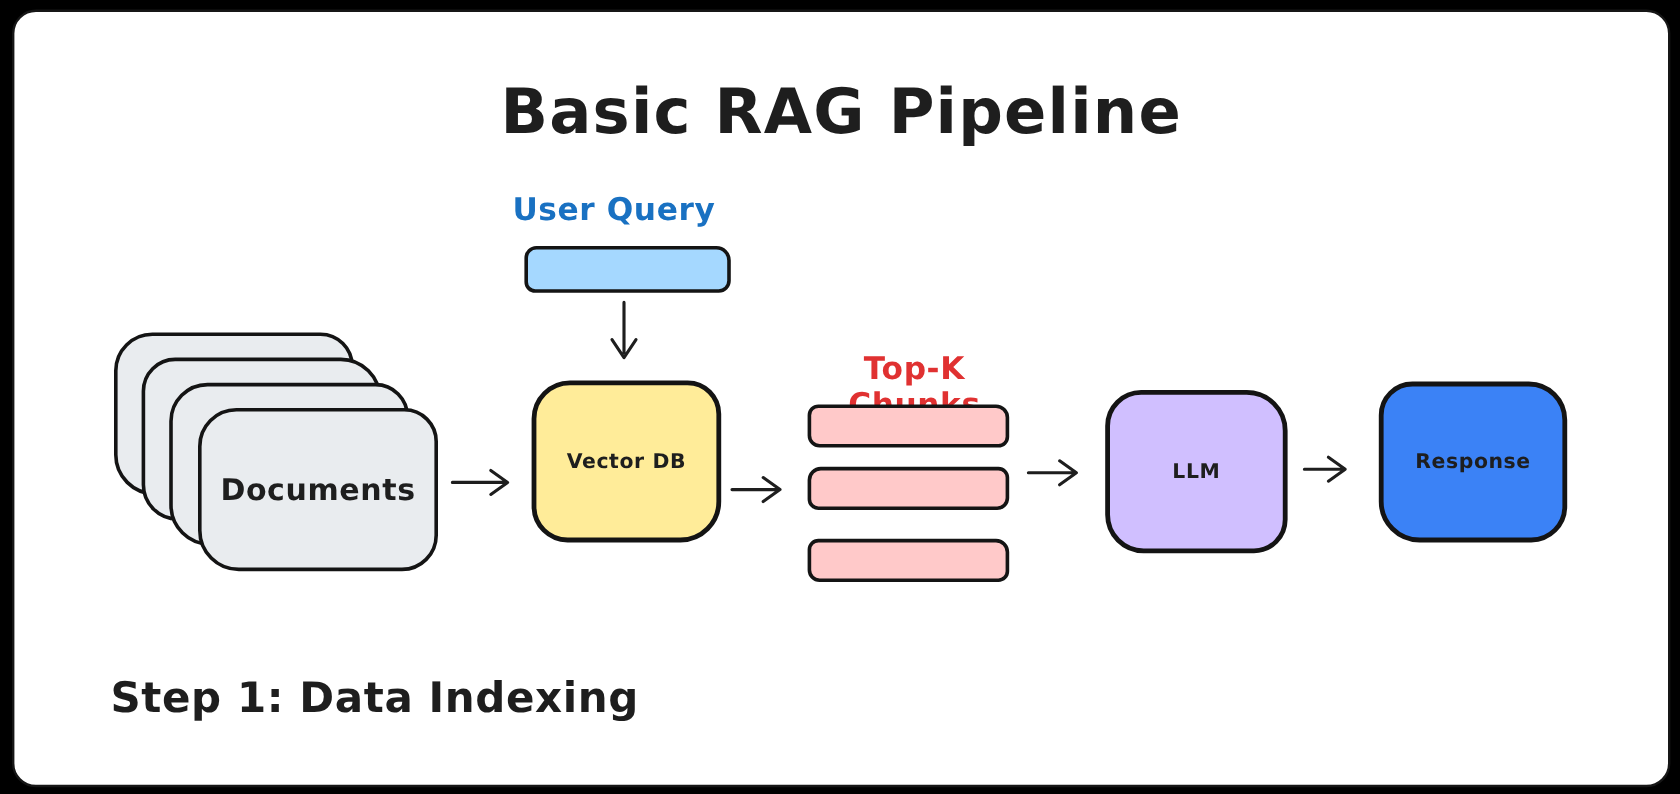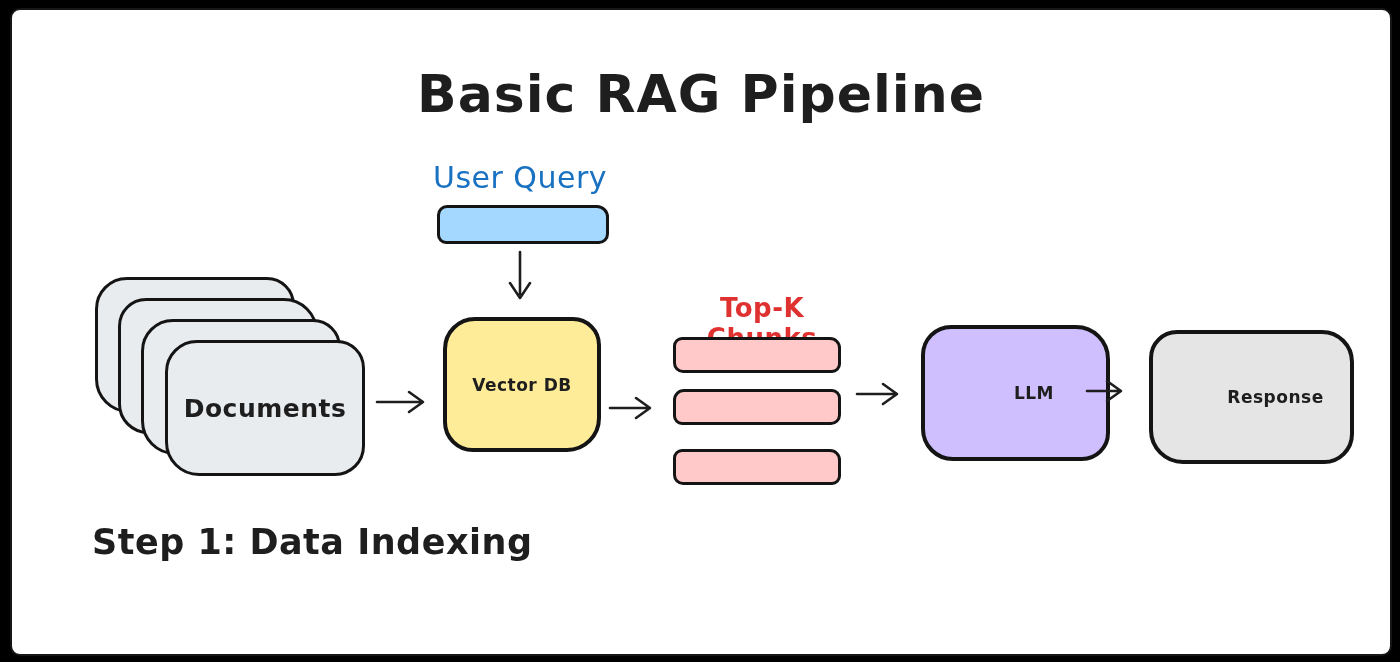--- a/index.html
+++ b/index.html
@@ -2,32 +2,32 @@
 <html><head>
 <meta charset="utf-8">
 <style>
   html,body{margin:0;padding:0;background:#000;}
   .stage{
     position:relative;width:1400px;height:662px;background:#000;
     font-family:"DejaVu Sans", sans-serif;color:#1e1e1e;overflow:hidden;
   }
   .card{
     position:absolute;left:10px;top:8px;width:1378px;height:644px;
-    background:#ffffff;border:2px solid #161616;border-radius:10px;
+    background:#ffffff;border:2px solid #161616;border-radius:20px;
   }
   .abs{position:absolute;}
   
   .title{
     left:0;width:100%;top:54px;text-align:center;
     font-size:52px;font-weight:600;letter-spacing:1px;color:#1e1e1e;
   }
   
   .uq-label{
-    left:415px;width:186px;top:150px;text-align:center;
-    font-size:30px;font-weight:400;color:#1971c2;letter-spacing:.5px;
+    left:415px;width:186px;top:150px;
+    font-size:26px;font-weight:700;color:#1971c2;letter-spacing:.5px;
   }
   .uq-bar{
     left:425px;top:195px;width:166px;height:33px;background:#a5d8ff;
     border:3.5px solid #141414;border-radius:10px 12px 10px 9px;
   }
   
   .doc{
     position:absolute;width:194px;height:130px;background:#e9ecef;
     border:3.5px solid #141414;border-radius:32px 28px 30px 34px;
   }
@@ -36,40 +36,40 @@
     display:flex;align-items:center;justify-content:center;
     font-size:25px;font-weight:600;letter-spacing:.5px;
   }
   
   .node{
     display:flex;align-items:center;justify-content:center;
     border:4px solid #141414;border-radius:32px 28px 34px 30px;
     font-size:17px;font-weight:600;letter-spacing:.5px;color:#1e1e1e;
   }
   .vector-db{left:431px;top:307px;width:150px;height:127px;background:#ffec99;}
-  .llm{left:909px;top:315px;width:144px;height:128px;background:#d0bfff;border-radius:30px 34px 28px 32px;padding-left:37px;}
-  .response{left:1137px;top:320px;width:149px;height:126px;background:#e5e5e5;border-radius:28px 32px 30px 34px;padding-left:48px;}
+  .llm{left:909px;top:315px;width:144px;height:128px;background:#d0bfff;border-radius:30px 34px 28px 32px;}
+  .response{left:1137px;top:308px;width:149px;height:126px;background:#3b82f6;border-radius:28px 32px 30px 34px;}
   
   .chunks-label{
     left:650px;width:200px;top:283px;text-align:center;
     font-size:26px;font-weight:600;color:#e03131;letter-spacing:.5px;
   }
   .chunk{
     position:absolute;left:661px;width:162px;height:30px;background:#ffc9c9;
     border:3.5px solid #141414;border-radius:9px 11px 9px 10px;
   }
   .chunk.c1{top:327px;}
   .chunk.c2{top:379px;border-radius:11px 9px 10px 9px;}
   .chunk.c3{top:439px;}
   
   svg.arrow{overflow:visible;}
   svg.arrow path{stroke:#1e1e1e;stroke-width:2.6;fill:none;stroke-linecap:round;stroke-linejoin:round;}
   
   .step{
-    font-size:35px;font-weight:600;letter-spacing:.5px;color:#1e1e1e;white-space:nowrap;
+    font-size:35px;font-weight:600;letter-spacing:.5px;color:#1e1e1e;white-space:nowrap;margin-top:40px;
   }
   .step1{left:80px;top:512px;}
   .step2{left:648px;top:520px;}
 </style>
 </head>
 <body>
 
 <div class="stage">
   <div class="card">
 

